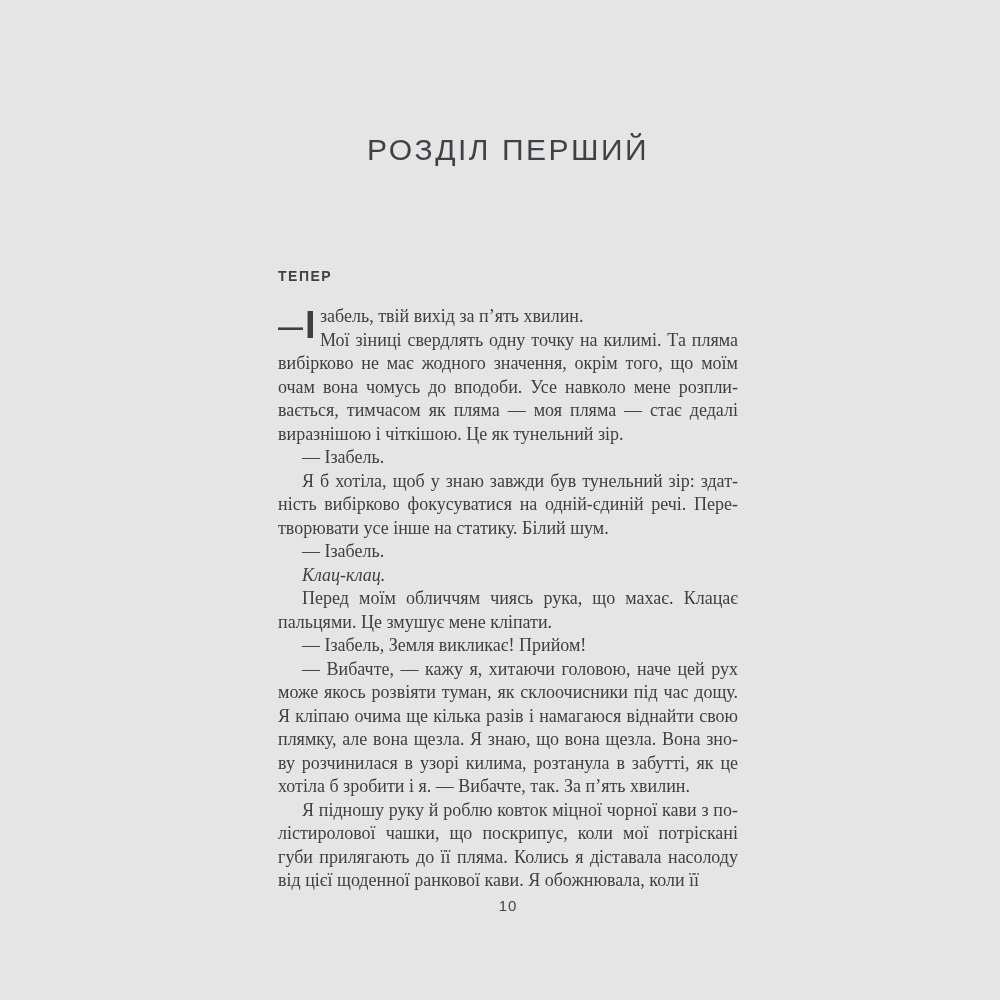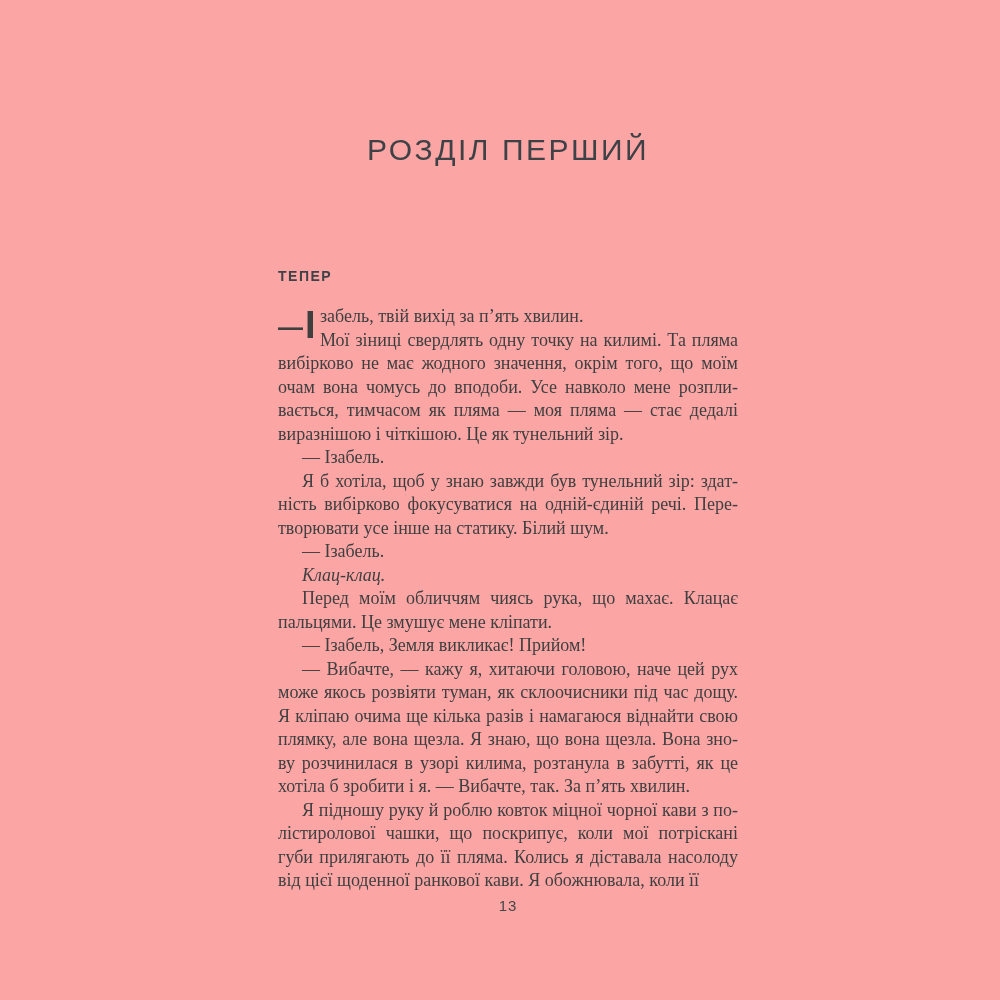--- a/index.html
+++ b/index.html
@@ -1,19 +1,19 @@
 <!DOCTYPE html>
 <html><head>
 <meta charset="utf-8">
 <style>
   html,body{margin:0;padding:0;background:#ffffff;}
   .page{
     position:relative;
     width:1000px;height:1000px;
-    background:#fca5a5;
+    background:#e5e5e5;
     font-family:"Liberation Serif", serif;
     color:#3f3f3f;
     overflow:hidden;
   }
   .chapter-title{
     position:absolute;
     top:133px;left:278px;width:460px;
     text-align:center;
     font-family:"Liberation Sans", sans-serif;
     font-size:30px;
@@ -121,15 +121,15 @@
       <div class="line just">Я кліпаю очима ще кілька разів і намагаюся віднайти свою</div>
       <div class="line just">плямку, але вона щезла. Я знаю, що вона щезла. Вона зно-</div>
       <div class="line just">ву розчинилася в узорі килима, розтанула в забутті, як це</div>
       <div class="line">хотіла б зробити і я. — Вибачте, так. За п’ять хвилин.</div>
       <div class="line ind just">Я підношу руку й роблю ковток міцної чорної кави з по-</div>
       <div class="line just">лістиролової чашки, що поскрипує, коли мої потріскані</div>
       <div class="line just">губи прилягають до її пляма. Колись я діставала насолоду</div>
       <div class="line">від цієї щоденної ранкової кави. Я обожнювала, коли її</div>
     </div>
 
-  <div class="page-number">13</div>
+  <div class="page-number">10</div>
 
 </div>
 
 </body></html>

